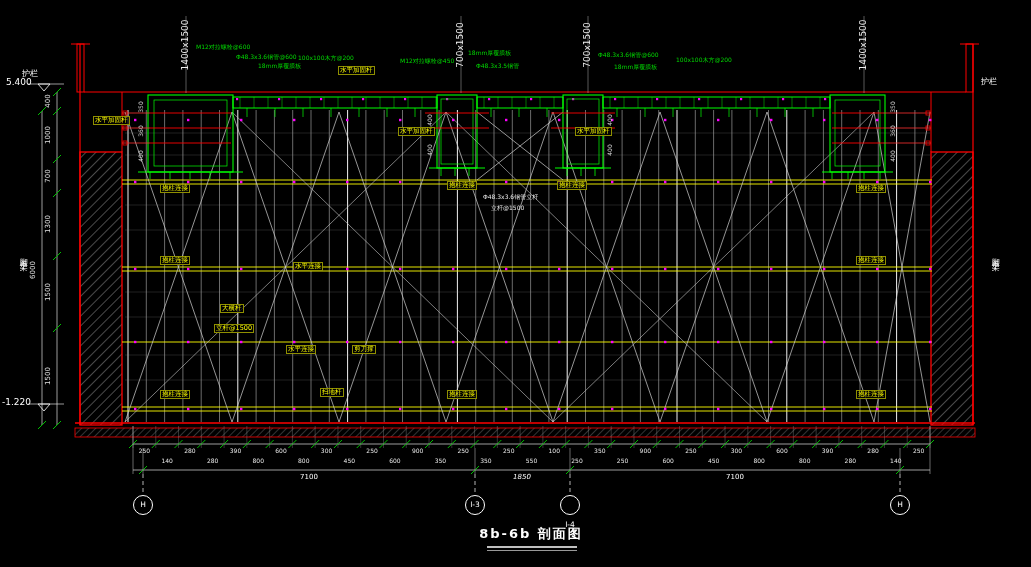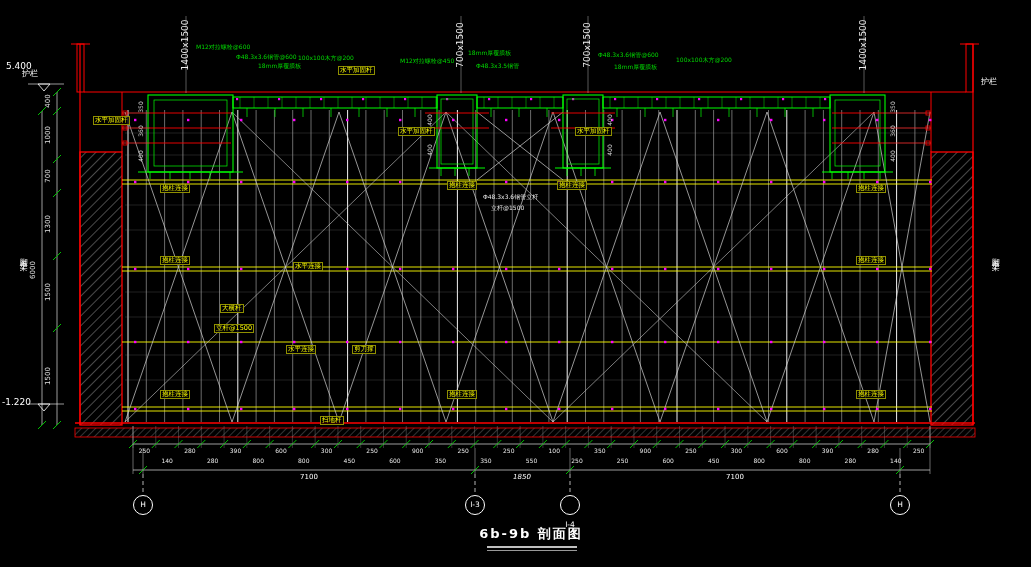--- a/index.html
+++ b/index.html
@@ -440,27 +440,27 @@
       <line x1="570" y1="474" x2="570" y2="495" stroke="#ffffff" stroke-width="0.7" stroke-dasharray="4 3"></line>
       <circle cx="570" cy="505" r="9.5" stroke="#ffffff" stroke-width="1" fill="none"></circle>
       <line x1="896" y1="474" x2="904" y2="466" stroke="#00c000" stroke-width="1"></line>
       <line x1="900" y1="448" x2="900" y2="474" stroke="#cfcfcf" stroke-width="0.5"></line>
       <line x1="900" y1="474" x2="900" y2="495" stroke="#ffffff" stroke-width="0.7" stroke-dasharray="4 3"></line>
       <circle cx="900" cy="505" r="9.5" stroke="#ffffff" stroke-width="1" fill="none"></circle>
       <line x1="487" y1="547" x2="577" y2="547" stroke="#ffffff" stroke-width="1.6"></line>
       <line x1="487" y1="550.5" x2="577" y2="550.5" stroke="#ffffff" stroke-width="0.6"></line>
     </svg>
   <div id="overlay">
-    <div class="lbl level" style="left:6px;top:62px">5.400</div>
+    <div class="lbl level" style="left:6px;top:78px">5.400</div>
     <div class="lbl level" style="left:2px;top:398px">-1.220</div>
     <div class="lbl side" style="left:22px;top:70px">护栏</div>
     <div class="lbl side" style="left:981px;top:78px">护栏</div>
     <div class="lbl vside" style="left:18px;top:252px">脚手架</div>
     <div class="lbl vside" style="left:990px;top:252px">脚手架</div>
-    <div class="lbl titletxt" style="left:470px;top:527px;width:122px">6b-9b 剖面图</div>
+    <div class="lbl titletxt" style="left:470px;top:527px;width:122px">8b-6b 剖面图</div>
   <div class="lbl topdim" style="left: 186px; top: 45px;">1400x1500</div>
       <div class="lbl topdim" style="left: 461px; top: 45px;">700x1500</div>
       <div class="lbl topdim" style="left: 588px; top: 45px;">700x1500</div>
       <div class="lbl topdim" style="left: 864px; top: 45px;">1400x1500</div>
       <div class="lbl rot" style="left: 49px; top: 101px;">400</div>
       <div class="lbl rot" style="left: 49px; top: 135px;">1000</div>
       <div class="lbl rot" style="left: 49px; top: 176px;">700</div>
       <div class="lbl rot" style="left: 49px; top: 224px;">1300</div>
       <div class="lbl rot" style="left: 49px; top: 292px;">1500</div>
       <div class="lbl rot" style="left: 49px; top: 376px;">1500</div>
@@ -498,21 +498,21 @@
       <div class="lbl yellowbox" style="left: 160px; top: 256px;">抱柱连接</div>
       <div class="lbl yellowbox" style="left: 856px; top: 256px;">抱柱连接</div>
       <div class="lbl yellowbox" style="left: 160px; top: 390px;">抱柱连接</div>
       <div class="lbl yellowbox" style="left: 447px; top: 390px;">抱柱连接</div>
       <div class="lbl yellowbox" style="left: 856px; top: 390px;">抱柱连接</div>
       <div class="lbl yellowbox" style="left: 293px; top: 262px; text-align: right;">水平连接</div>
       <div class="lbl yellowbox" style="left: 220px; top: 304px;">大横杆</div>
       <div class="lbl yellowbox" style="left: 214px; top: 324px;">立杆@1500</div>
       <div class="lbl yellowbox" style="left: 286px; top: 345px;">水平连接</div>
       <div class="lbl yellowbox" style="left: 352px; top: 345px;">剪刀撑</div>
-      <div class="lbl yellowbox" style="left: 320px; top: 388px; margin-top: 28px;">扫地杆</div>
+      <div class="lbl yellowbox" style="left: 320px; top: 388px;">扫地杆</div>
       <div class="lbl dimnum" style="left: 144.386px; top: 448px;">250</div>
       <div class="lbl dimnum" style="left: 167.157px; top: 458px;">140</div>
       <div class="lbl dimnum" style="left: 189.929px; top: 448px;">280</div>
       <div class="lbl dimnum" style="left: 212.7px; top: 458px;">280</div>
       <div class="lbl dimnum" style="left: 235.471px; top: 448px;">390</div>
       <div class="lbl dimnum" style="left: 258.243px; top: 458px;">800</div>
       <div class="lbl dimnum" style="left: 281.014px; top: 448px;">600</div>
       <div class="lbl dimnum" style="left: 303.786px; top: 458px;">800</div>
       <div class="lbl dimnum" style="left: 326.557px; top: 448px;">300</div>
       <div class="lbl dimnum" style="left: 349.329px; top: 458px;">450</div>

